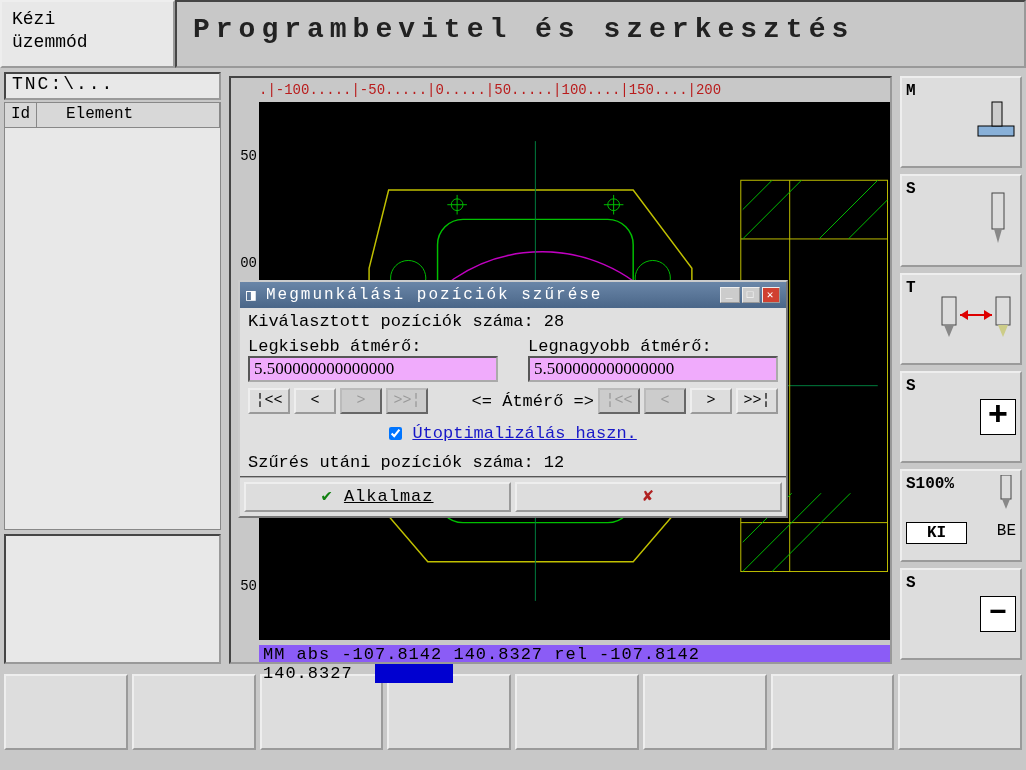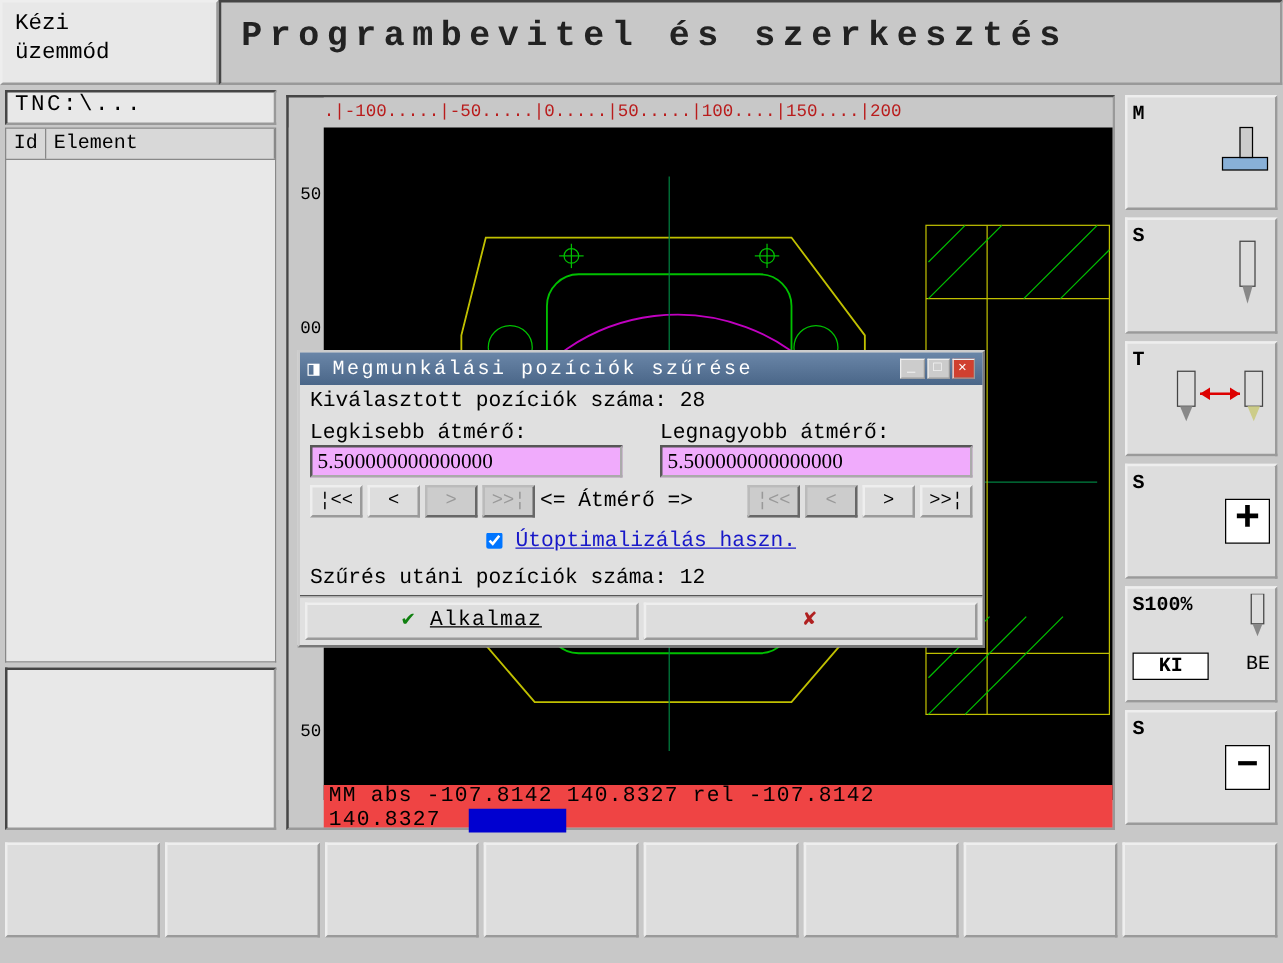--- a/index.html
+++ b/index.html
@@ -22,21 +22,21 @@
   }
   .main { display: flex; height: 600px; }
   .left-pane { width: 225px; display: flex; flex-direction: column; }
   .tnc-box {
     height: 28px; border: 2px inset #999; background: #e8e8e8;
     font-size: 18px; padding: 0 6px; margin: 4px 4px 0 4px;
     letter-spacing: 2px;
   }
   .list-head {
     height: 26px; display: flex; margin: 2px 4px 0 4px;
-    background: #d8d8d8; border: 1px solid #888;
+    background: #d8d8d8; border: 1px solid #888; gap: 23px;
   }
   .list-head span { border-right: 1px solid #888; padding: 2px 6px; font-size: 16px; }
   .list-body { flex: 1; background: #e8e8e8; margin: 0 4px; border: 1px solid #888; border-top: none; }
   .preview-box { height: 130px; margin: 4px; border: 2px inset #999; background: #e8e8e8; }
   .canvas-wrap {
     flex: 1; position: relative; margin: 8px 4px 4px 4px;
     background: #c8c8c8; border: 2px inset #999;
   }
   .ruler-h {
     position: absolute; top: 0; left: 28px; right: 0; height: 24px;
@@ -49,22 +49,22 @@
     background: #c8c8c8; font-size: 14px;
     display: flex; flex-direction: column; justify-content: space-around;
     align-items: flex-end; padding-right: 2px;
   }
   .canvas {
     position: absolute; top: 24px; left: 28px; right: 0; bottom: 22px;
     background: #000;
   }
   .canvas svg { width: 100%; height: 100%; }
   .status {
-    position: absolute; bottom: 0; left: 28px; right: 0; height: 34px;
-    background: #ef4444; font-size: 17px; padding-left: 4px;
+    position: absolute; bottom: 0; left: 28px; right: 0; height: 17px;
+    background: #8b5cf6; font-size: 17px; padding-left: 4px;
     letter-spacing: 1px;
   }
   .status .seg { background: #0000d0; color:#0000d0; padding: 0 28px; }
   .right-pane {
     width: 130px; display: flex; flex-direction: column;
     padding: 8px 4px; gap: 6px;
   }
   .side-btn {
     flex: 1; border: 2px outset #eee; background: #ddd;
     display: flex; align-items: center; padding: 4px;
@@ -94,21 +94,21 @@
   .inp {
     border: 2px inset #aaa; background: #f0abfc; font-family: Liberation Serif, serif;
     font-size: 17px; padding: 1px 4px; width: 100%;
   }
   .navrow { display: flex; align-items: center; gap: 4px; margin-top: 6px; }
   .navbtn {
     width: 42px; height: 26px; border: 2px outset #eee; background: #ddd;
     font-size: 15px; text-align: center; line-height: 22px; cursor: pointer;
   }
   .navbtn.dis { color: #999; background: #ccc; border-color: #bbb; }
-  .navrow .mid { flex: 1; text-align: left; font-size: 17px; font-family: Liberation Mono, monospace; }
+  .navrow .mid { flex: 1; text-align: right; font-size: 17px; font-family: Liberation Mono, monospace; }
   .chk-row { text-align: center; padding: 10px 0; color: #1818c8; font-size: 17px; }
   .chk-row input { vertical-align: middle; }
   .btns { display: flex; gap: 4px; padding: 4px; border-top: 2px groove #aaa; }
   .actbtn {
     flex: 1; height: 30px; border: 2px outset #eee; background: #ddd;
     font-size: 17px; text-align: center; line-height: 26px; cursor: pointer;
     letter-spacing: 1px;
   }
   .check { color: #108010; }
   .cross { color: #b02020; }

